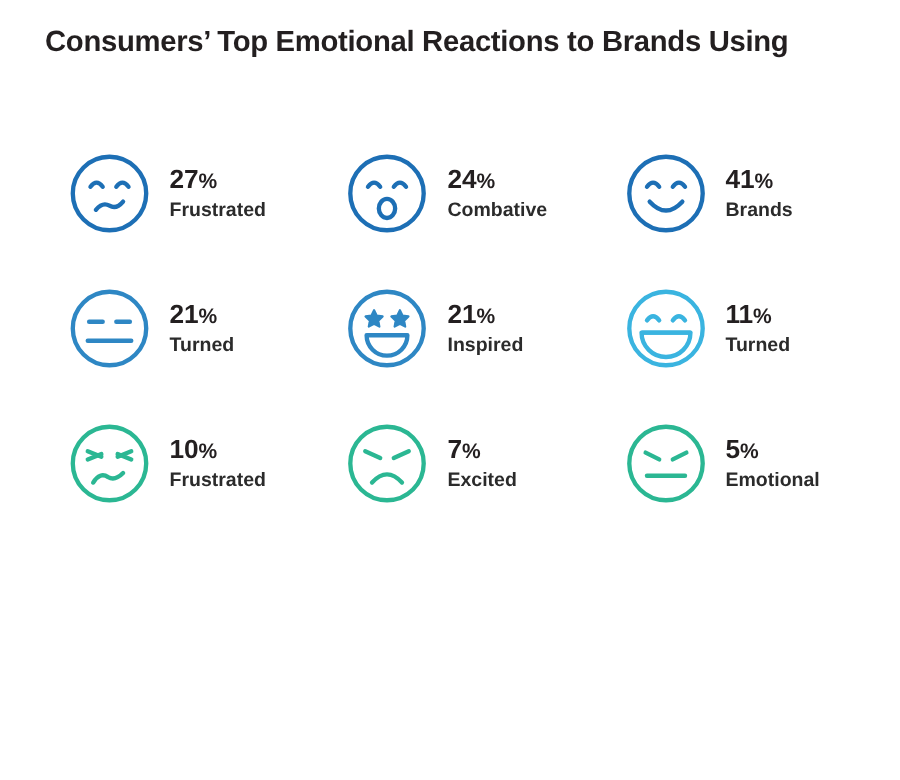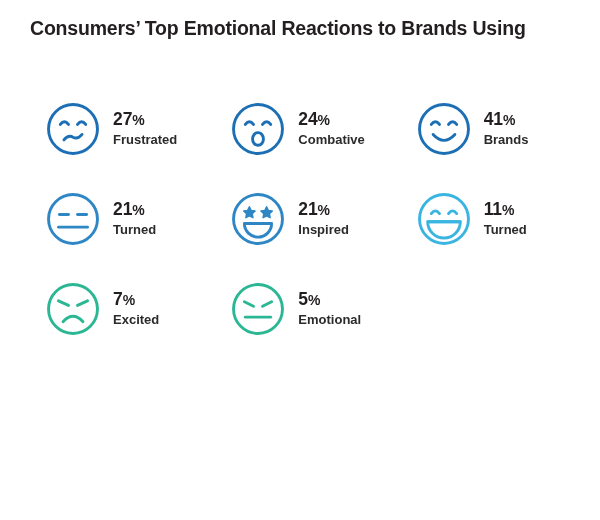--- a/index.html
+++ b/index.html
@@ -184,20 +184,36 @@
         </div>
         <div class="text-wrap">
           <div class="pct"><span>11</span><span class="unit">%</span></div>
           <div class="label">Turned</div>
         </div>
       </div>
       <div class="cell">
         <div class="face-wrap">
           <svg class="face-svg" viewBox="0 0 64 64" fill="none" stroke="#2bb793" stroke-width="3.2" stroke-linecap="round" stroke-linejoin="round">
             <circle cx="32" cy="32" r="27"></circle>
+            <path d="M16 23 l10 4"></path>
+            <path d="M16 29 l10 -4"></path>
+            <path d="M48 23 l-10 4"></path>
+            <path d="M48 29 l-10 -4"></path>
+            <path d="M20 46 q5 -8 11 -4 q5 3 11 -3"></path>
+          </svg>
+        </div>
+        <div class="text-wrap">
+          <div class="pct"><span>10</span><span class="unit">%</span></div>
+          <div class="label">Frustrated</div>
+        </div>
+      </div>
+      <div class="cell">
+        <div class="face-wrap">
+          <svg class="face-svg" viewBox="0 0 64 64" fill="none" stroke="#2bb793" stroke-width="3.2" stroke-linecap="round" stroke-linejoin="round">
+            <circle cx="32" cy="32" r="27"></circle>
             <path d="M16 23 l11 5"></path>
             <path d="M48 23 l-11 5"></path>
             <path d="M21 46 q11 -12 22 0"></path>
           </svg>
         </div>
         <div class="text-wrap">
           <div class="pct"><span>7</span><span class="unit">%</span></div>
           <div class="label">Excited</div>
         </div>
       </div>

